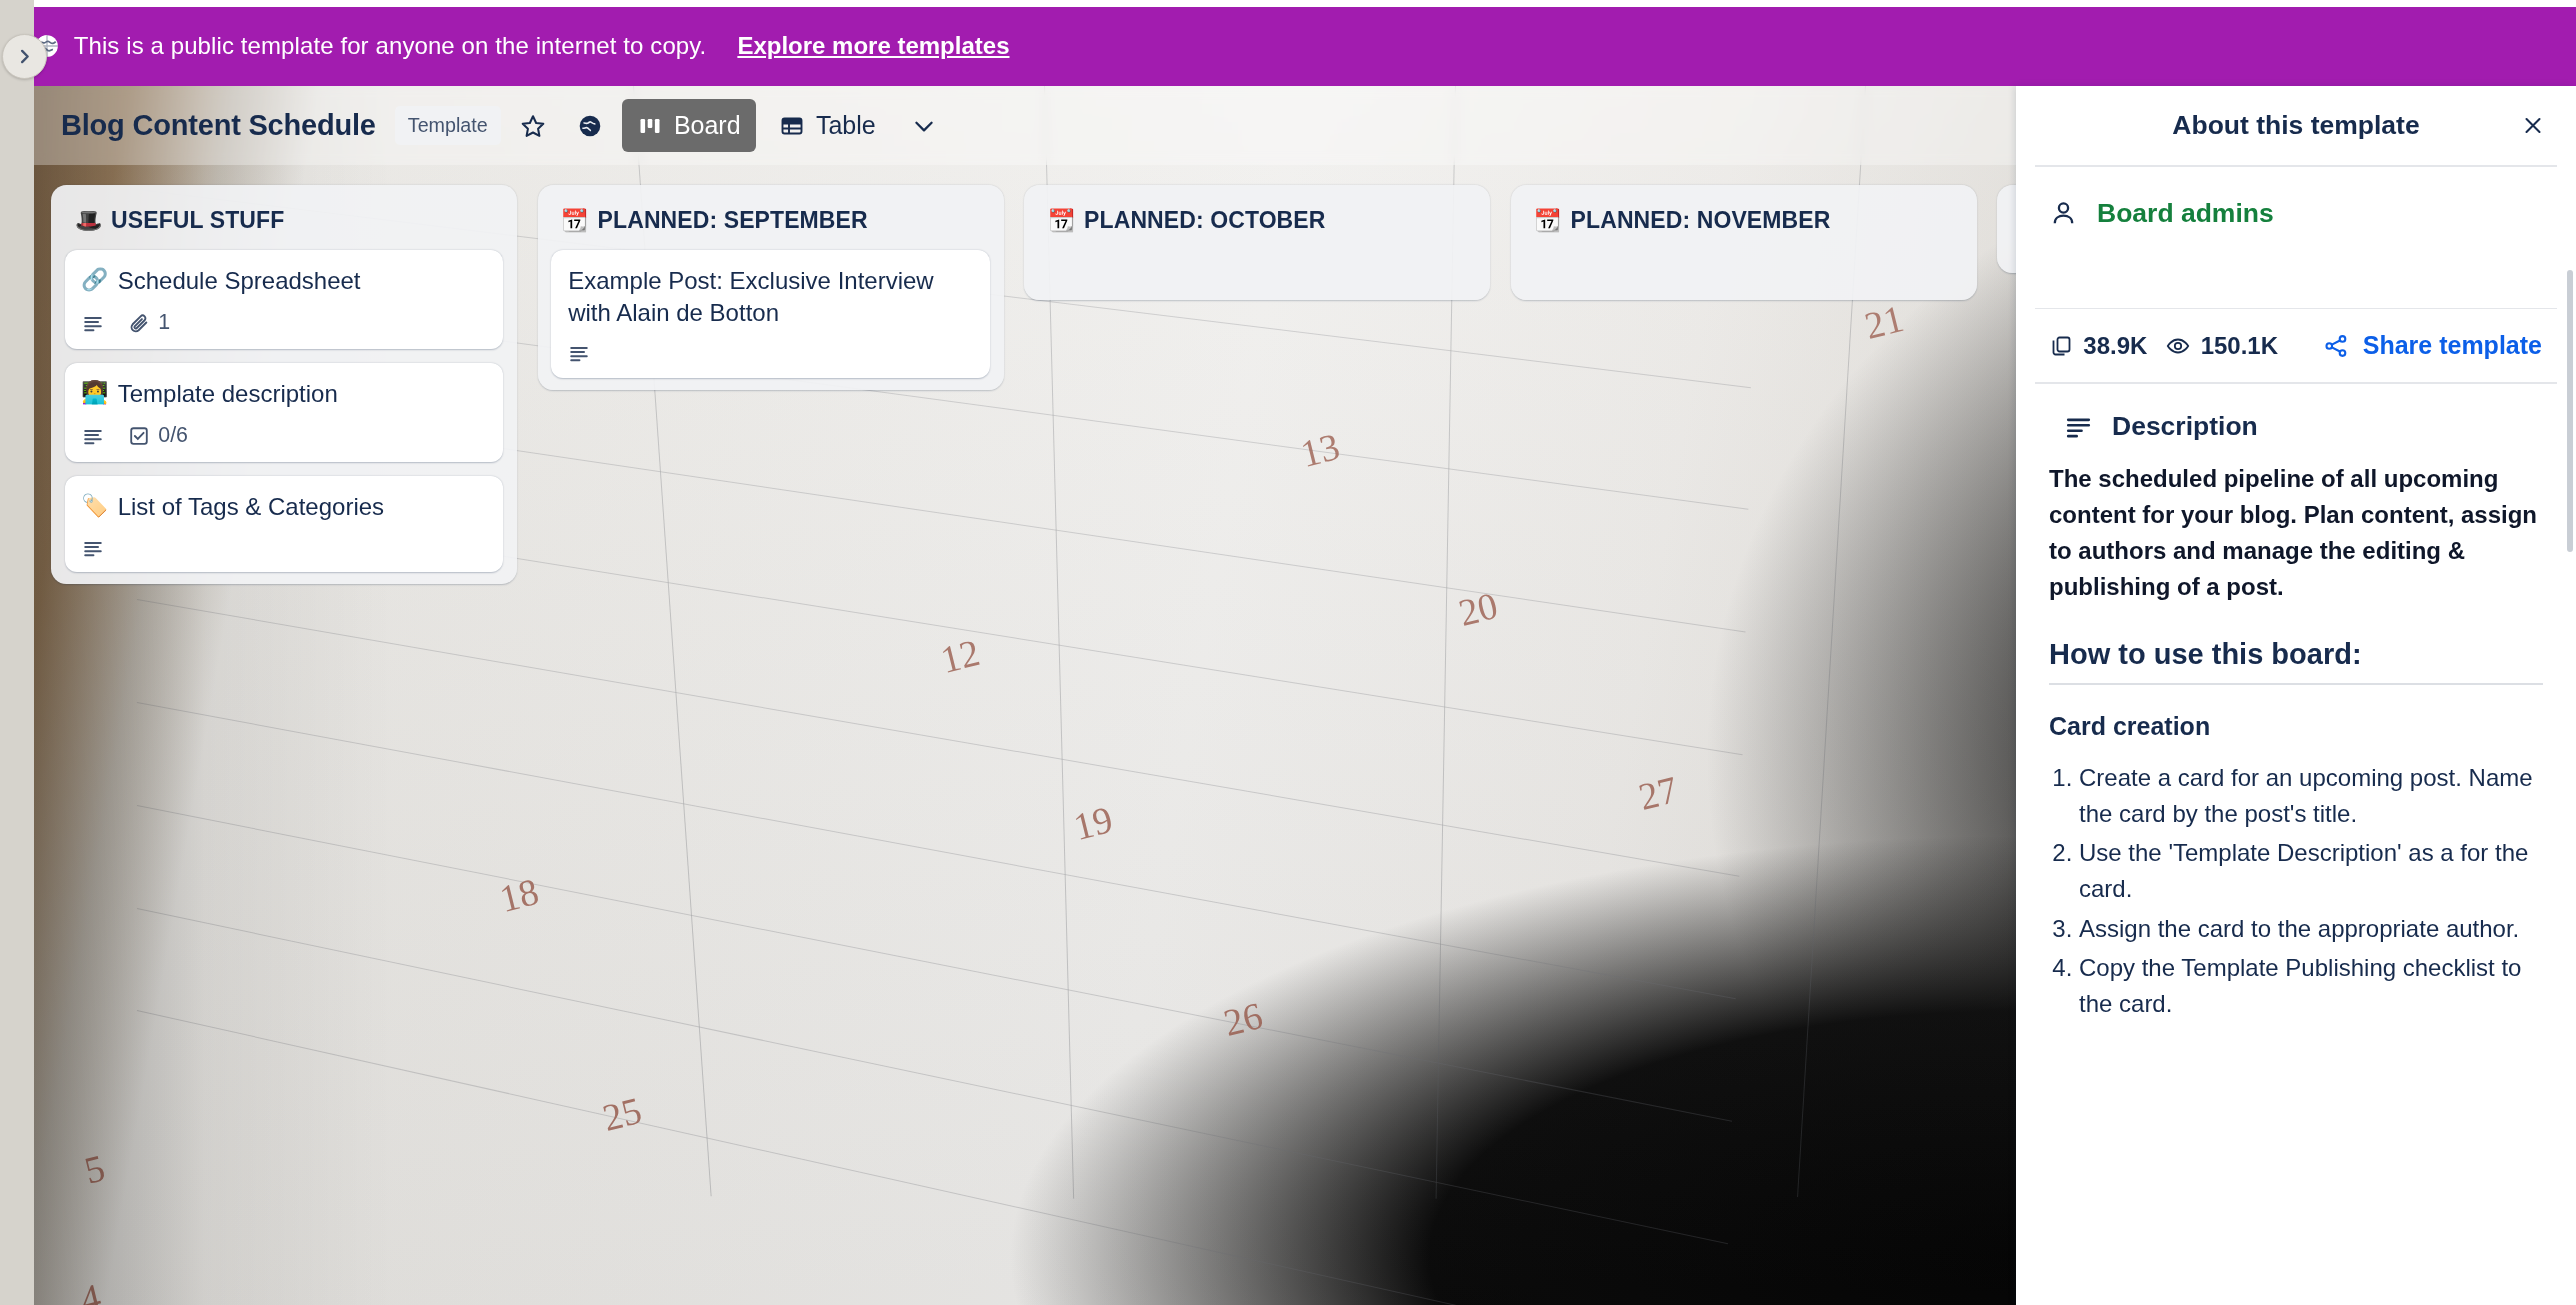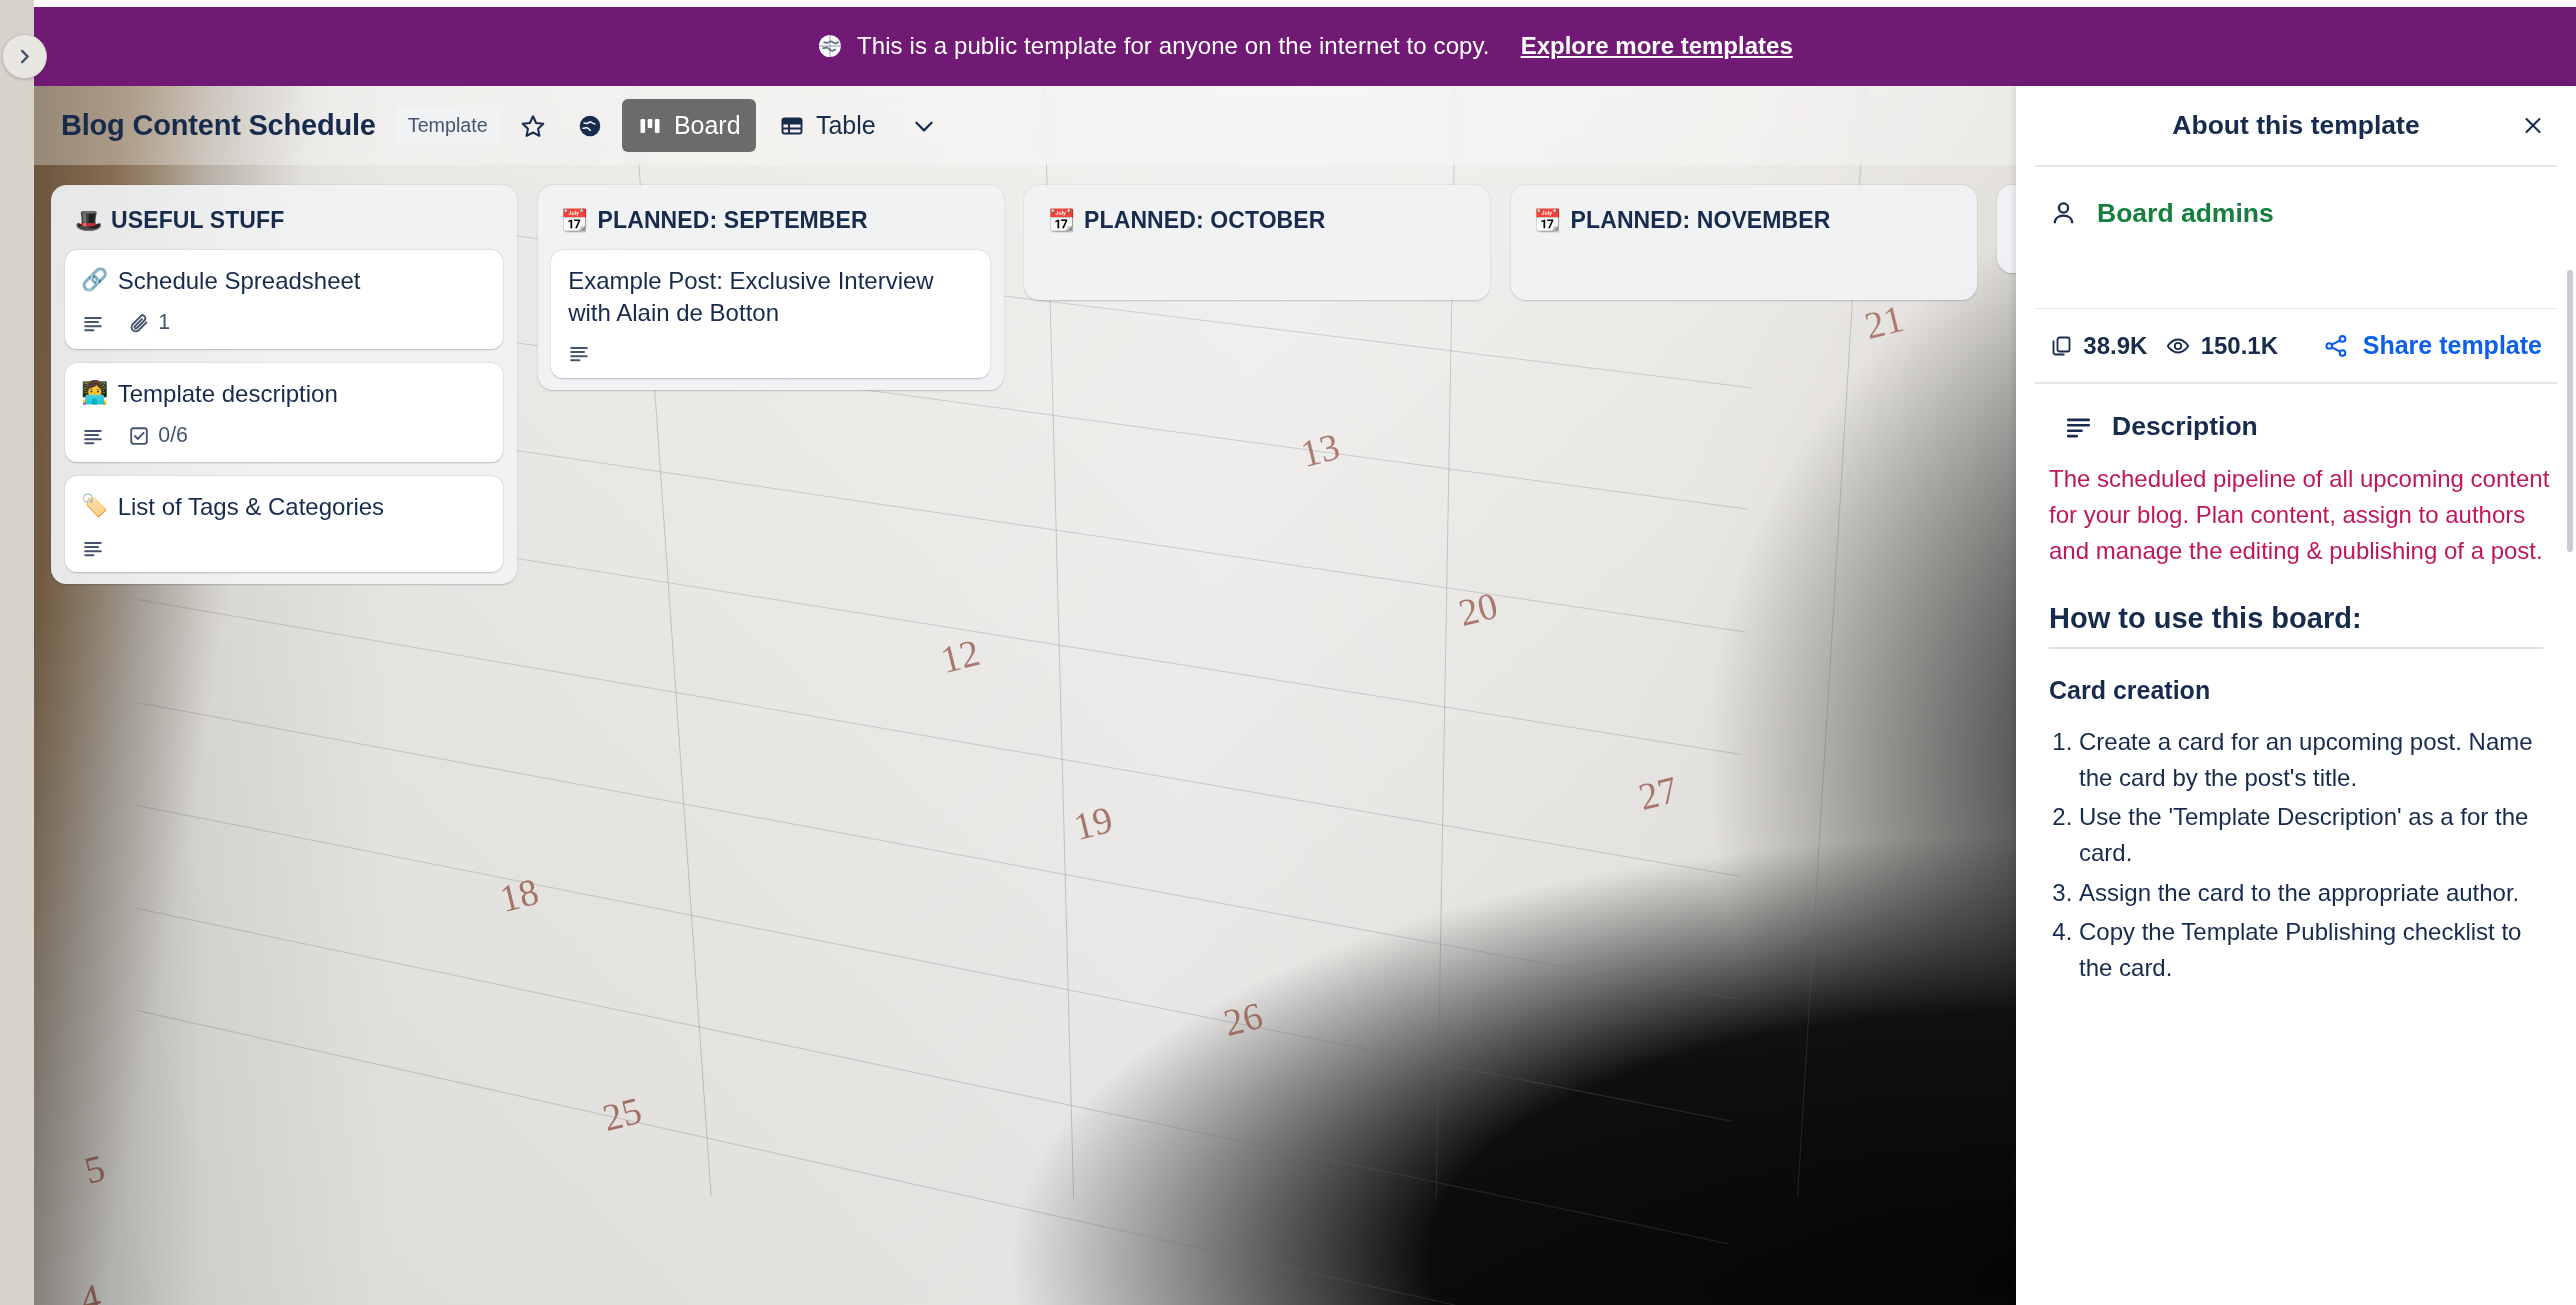--- a/index.html
+++ b/index.html
@@ -28,22 +28,22 @@
     box-shadow: 0 0.9px 2.6px rgba(0,0,0,.18);
     z-index: 60;
     cursor: pointer;
   }
   .rail-toggle svg { width: 19px; height: 19px; }
 
   
   .banner {
     position: absolute; left: 34px; top: 6.8px; right: 0;
     height: 79px;
-    background: #701a75;
-    display: flex; align-items: center; justify-content: center;
+    background: #a21caf;
+    display: flex; align-items: center; 
     gap: 31px;
     z-index: 30;
   }
   .banner-msg {
     display: flex; align-items: center; gap: 13.7px;
     color: #ffffff; font-size: 24px; letter-spacing: 0.1px;
   }
   .banner-msg .globe { width: 26px; height: 26px; display: block; }
   .btn-primary {
     background: #0c5fe8;
@@ -243,21 +243,21 @@
   .share-link svg { width: 26px; height: 26px; }
 
   .desc-head {
     display: flex; align-items: center; gap: 19px;
     padding: 27px 33px 0 48px;
   }
   .desc-head svg { width: 29px; height: 29px; }
   .desc-title { font-size: 26.5px; font-weight: bold; color: #172b4d; }
   .desc-text {
     padding: 19px 26px 0 33px;
-    font-size: 24px; line-height: 1.5; color: #be185d;
+    font-size: 24px; line-height: 1.5; color: #0f172a; font-weight: bold;
   }
   .howto-title {
     padding: 33px 33px 0 33px;
     font-size: 29px; font-weight: bold; color: #172b4d;
   }
   .howto-rule { height: 1.7px; background: #dcdfe4; margin: 12px 33px 0 33px; }
   .howto-sub {
     padding: 27px 33px 0 33px;
     font-size: 25px; font-weight: bold; color: #172b4d;
   }

